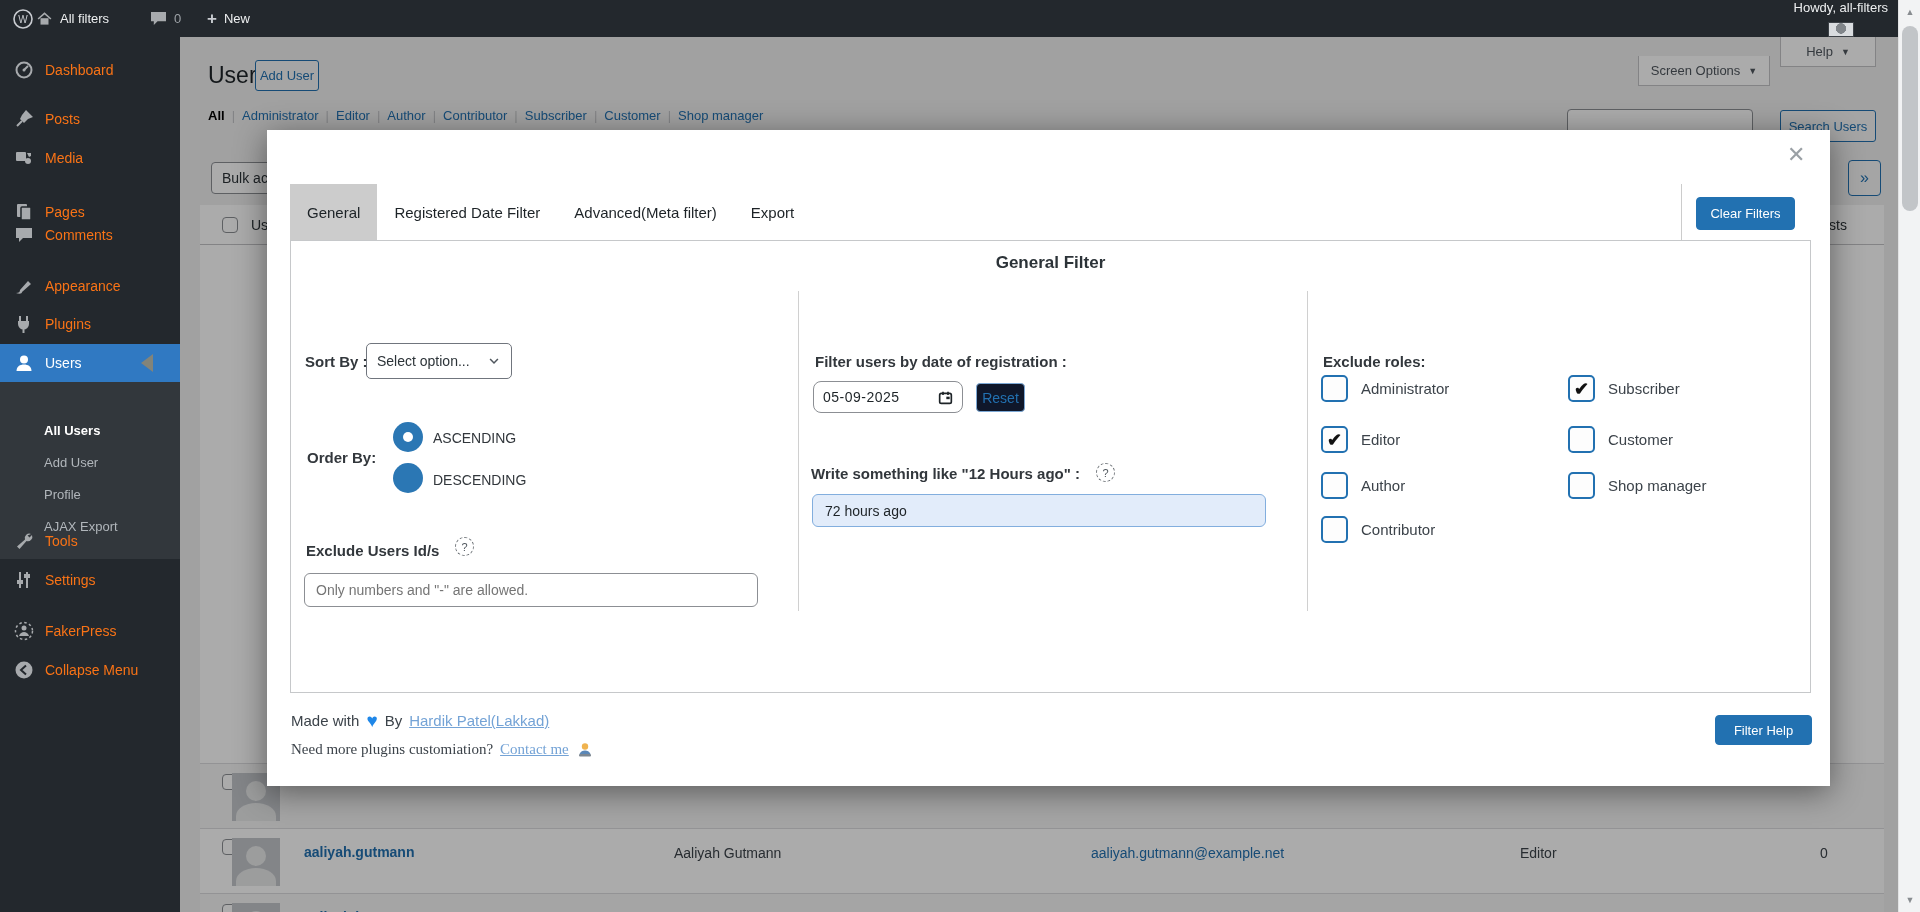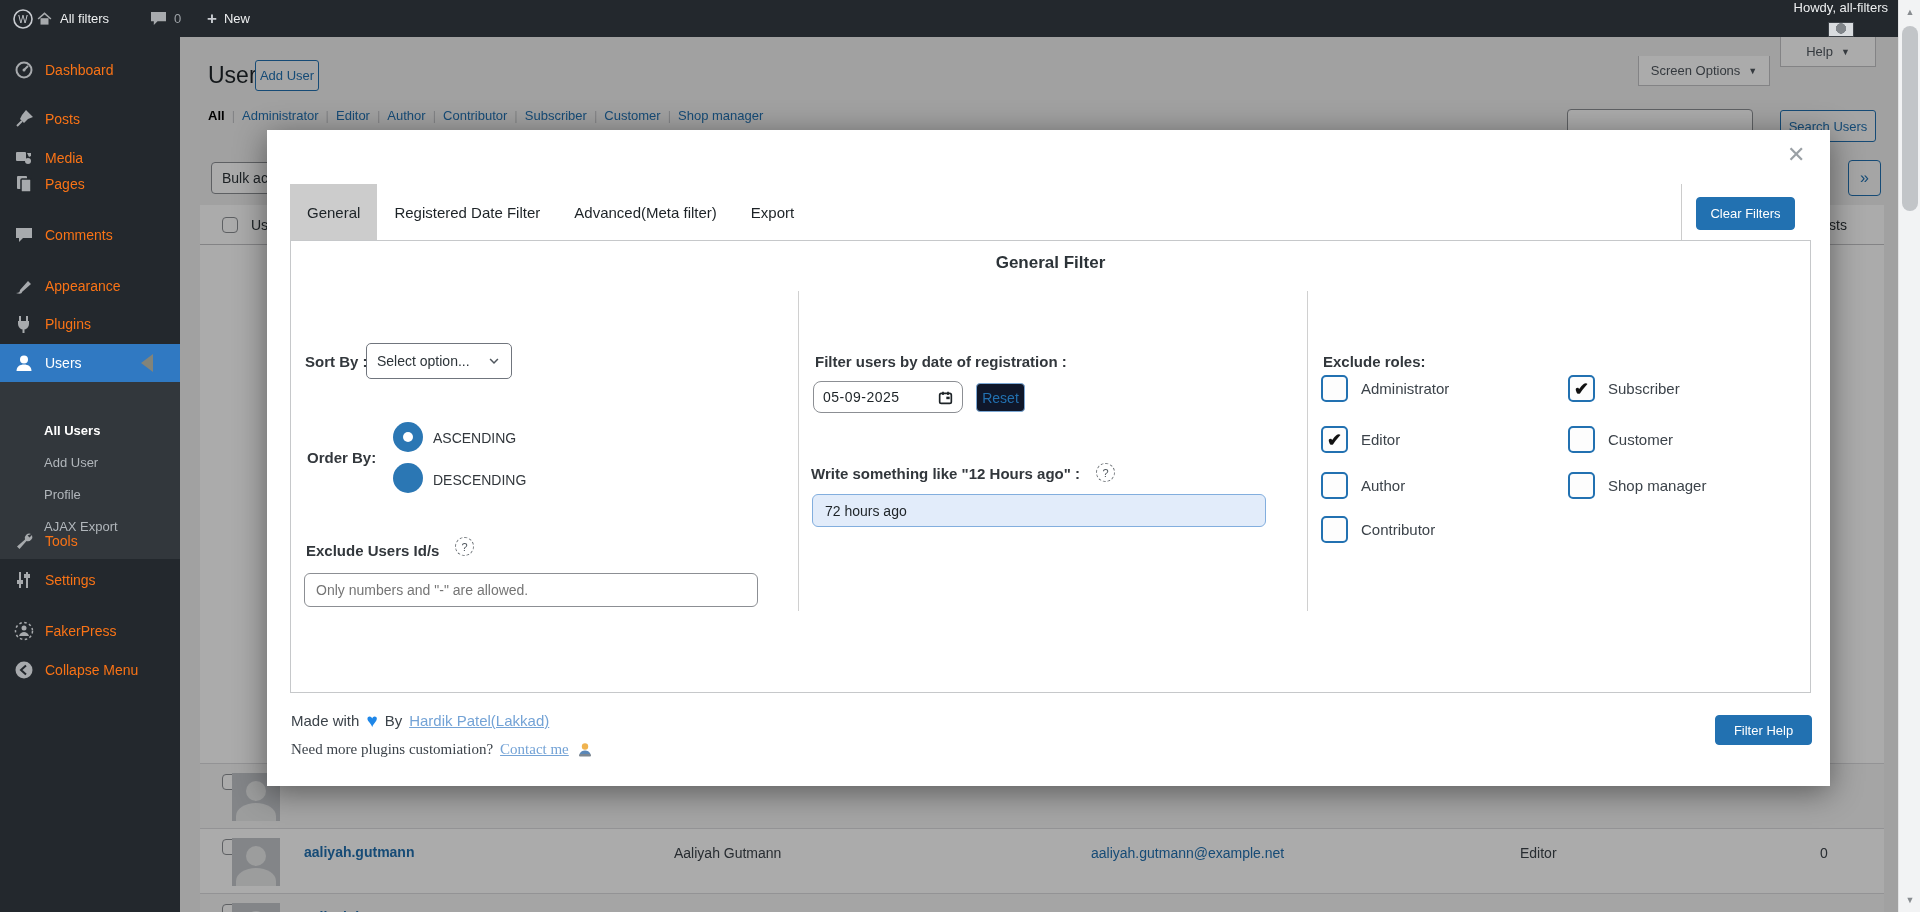--- a/index.html
+++ b/index.html
@@ -208,21 +208,21 @@
       <span>Posts</span>
     </div>
     <div class="mitem" style="top:102px;">
       <svg width="20" height="20" viewBox="0 0 20 20" fill="currentColor">
           <rect x="2" y="4" width="10" height="9" rx="1"></rect>
           <path d="M13 5 h4 v3 l-2 1 z"></path>
           <circle cx="14" cy="13" r="3"></circle>
         </svg>
       <span>Media</span>
     </div>
-    <div class="mitem" style="top:128px;">
+    <div class="mitem" style="top:156px;">
       <svg width="20" height="20" viewBox="0 0 20 20" fill="currentColor">
           <rect x="3" y="2" width="10" height="13" rx="1"></rect>
           <rect x="7" y="5" width="10" height="13" rx="1" stroke="#23282d" stroke-width="1.5"></rect>
         </svg>
       <span>Pages</span>
     </div>
     <div class="mitem" style="top:179px;">
       <svg width="20" height="20" viewBox="0 0 20 20" fill="currentColor">
           <path d="M2 3 h16 v10 H9 l-4 4 v-4 H2 z"></path>
         </svg>

